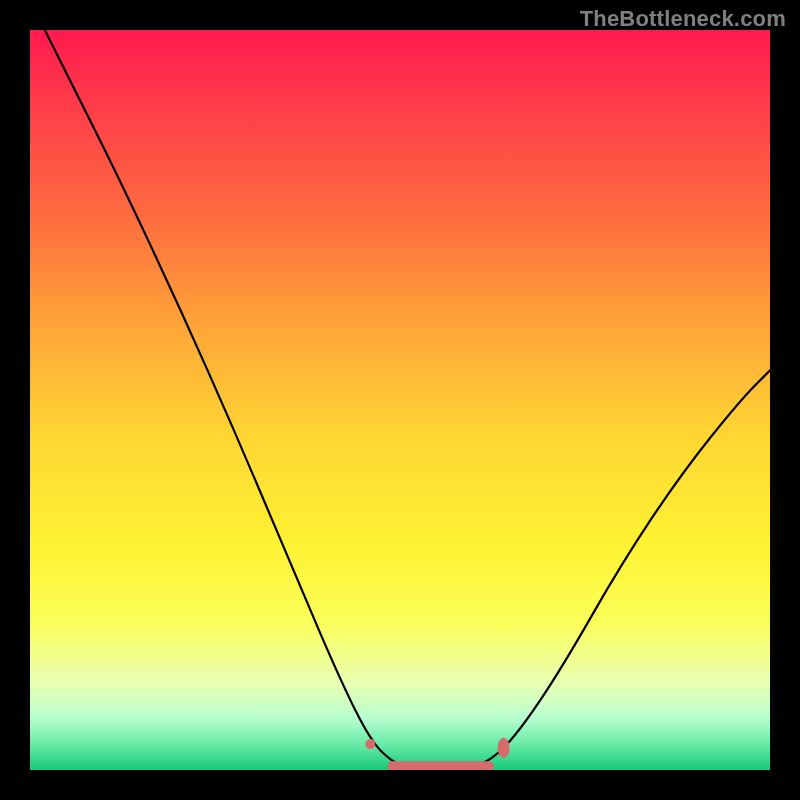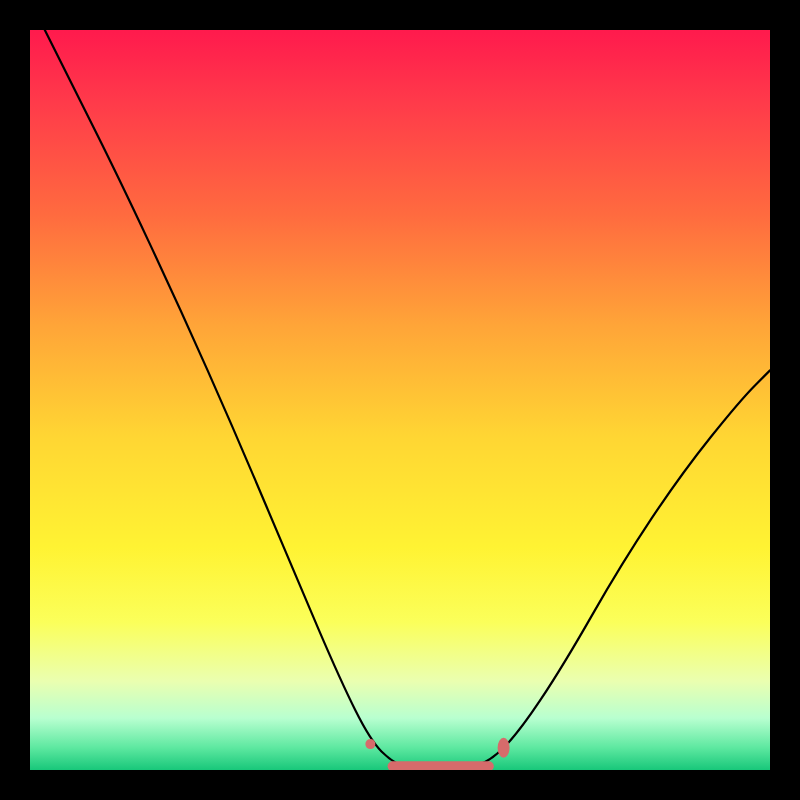--- a/index.html
+++ b/index.html
@@ -67,20 +67,21 @@
     stroke-linecap: round;
   }
   .blip {
     fill: #d66b6b;
   }
 </style>
 </head>
 <body>
 <div class="frame">
 
+  <div class="watermark">TheBottleneck.com</div>
 
   <div class="plot">
     <div class="gradient"></div>
 
     <svg class="svg-layer" viewBox="0 0 740 740" preserveAspectRatio="none">
 
       <path id="curvePath" class="curve-path" d="M 14.8 0 Q 44.4 59.19999999999993 66.6 103.59999999999997 Q 88.8 148 118.4 210.9 Q 148 273.8 177.60000000000002 340.4 Q 207.20000000000002 407 236.8 477.3 Q 266.4 547.6 288.6 599.4000000000001 Q 310.8 651.2 325.6 680.8 Q 340.40000000000003 710.4 351.5 721.5 Q 362.59999999999997 732.6 373.7 736.3 Q 384.8 740 407 740 Q 429.2 740 444 736.3 Q 458.8 732.6 473.6 717.8 Q 488.40000000000003 703 510.6 669.7 Q 532.8 636.4 562.4 584.5999999999999 Q 592 532.8 621.6 488.4 Q 651.2 444 680.8 407 Q 710.4 370 725.2 355.2 T 740 340.4"></path>
 
       <line id="flatSeg" class="flat-seg" x1="362.59999999999997" y1="736.3" x2="458.8" y2="736.3"></line>
 

